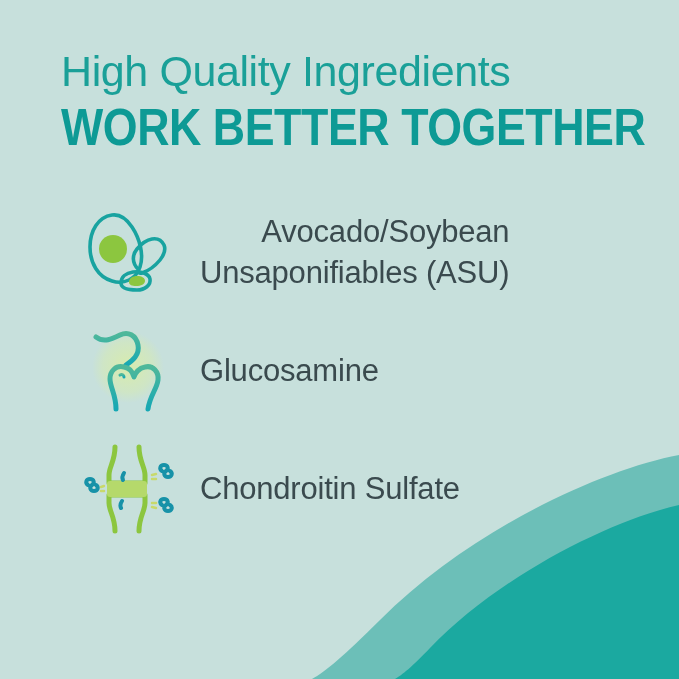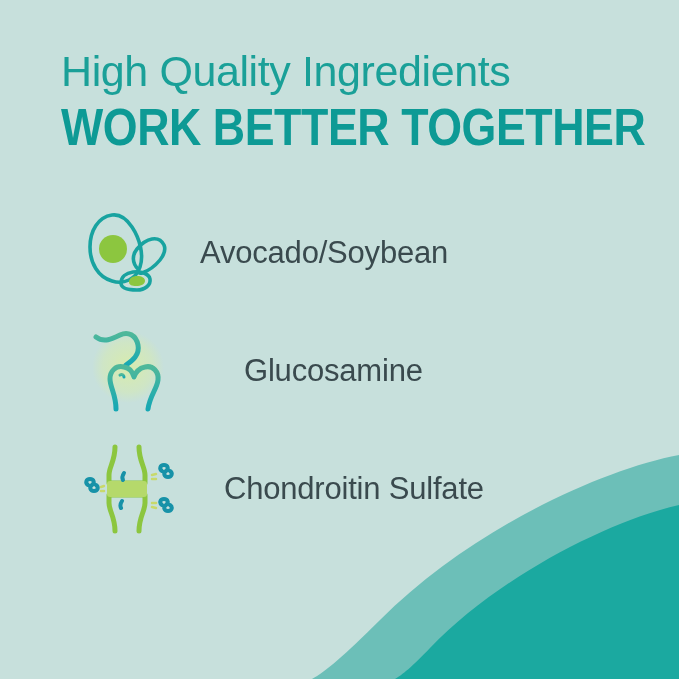--- a/index.html
+++ b/index.html
@@ -91,22 +91,22 @@
     font-size: 31px;
     font-weight: 400;
     color: #3a4a4e;
     line-height: 1.32;
     letter-spacing: -0.2px;
     padding-left: 14px;
   }
 
   
   .row-asu { margin-top: 0px; text-align: right; }
-  .row-gluco { margin-top: 22px; gap: 44px; }
-  .row-chond { margin-top: 22px; gap: 24px; }
+  .row-gluco { margin-top: 22px; }
+  .row-chond { margin-top: 22px; }
 </style>
 </head>
 <body>
 
 <div id="infographic">
 
   <svg class="swoosh-layer" viewBox="0 0 679 679" xmlns="http://www.w3.org/2000/svg">
     <defs>
       <clipPath id="frameClip">
         <rect x="0" y="0" width="679" height="679"></rect>
@@ -136,20 +136,21 @@
           <circle cx="31" cy="42" r="14" fill="#8cc63f"></circle>
 
           <path d="M 56,62 C 50,56 50,48 55,42 C 60,36 64,33 70,32 C 76,31 80,34 82,38 C 84,43 82,48 78,53 C 73,59 66,64 60,66 C 57,67 56,65 56,62 Z" fill="none" stroke="#18a3a0" stroke-width="3.6" stroke-linejoin="round"></path>
 
           <path d="M 39,76 C 39,70 44,66 51,65 C 60,64 67,67 68,72 C 69,78 63,83 55,83 C 46,83 39,81 39,76 Z" fill="none" stroke="#18a3a0" stroke-width="3.6" stroke-linejoin="round"></path>
           <path d="M 47,75 C 47,71 51,69 55,69 C 60,69 63,71 63,74 C 63,77 59,79 54,79 C 50,79 47,78 47,75 Z" fill="#8cc63f"></path>
         </svg>
       </div>
       <div class="ingredient-label">
         <div>Avocado/Soybean</div>
+        <div>Unsaponifiables (ASU)</div>
       </div>
     </div>
 
     <div class="ingredient-row row-gluco">
       <div class="ingredient-icon">
         <svg width="100" height="92" viewBox="0 0 100 92" xmlns="http://www.w3.org/2000/svg">
           <defs>
             <radialGradient id="glowG" cx="50%" cy="50%" r="50%">
               <stop offset="0%" stop-color="#d8ecab" stop-opacity="0.95"></stop>
               <stop offset="70%" stop-color="#d8ecab" stop-opacity="0.45"></stop>

